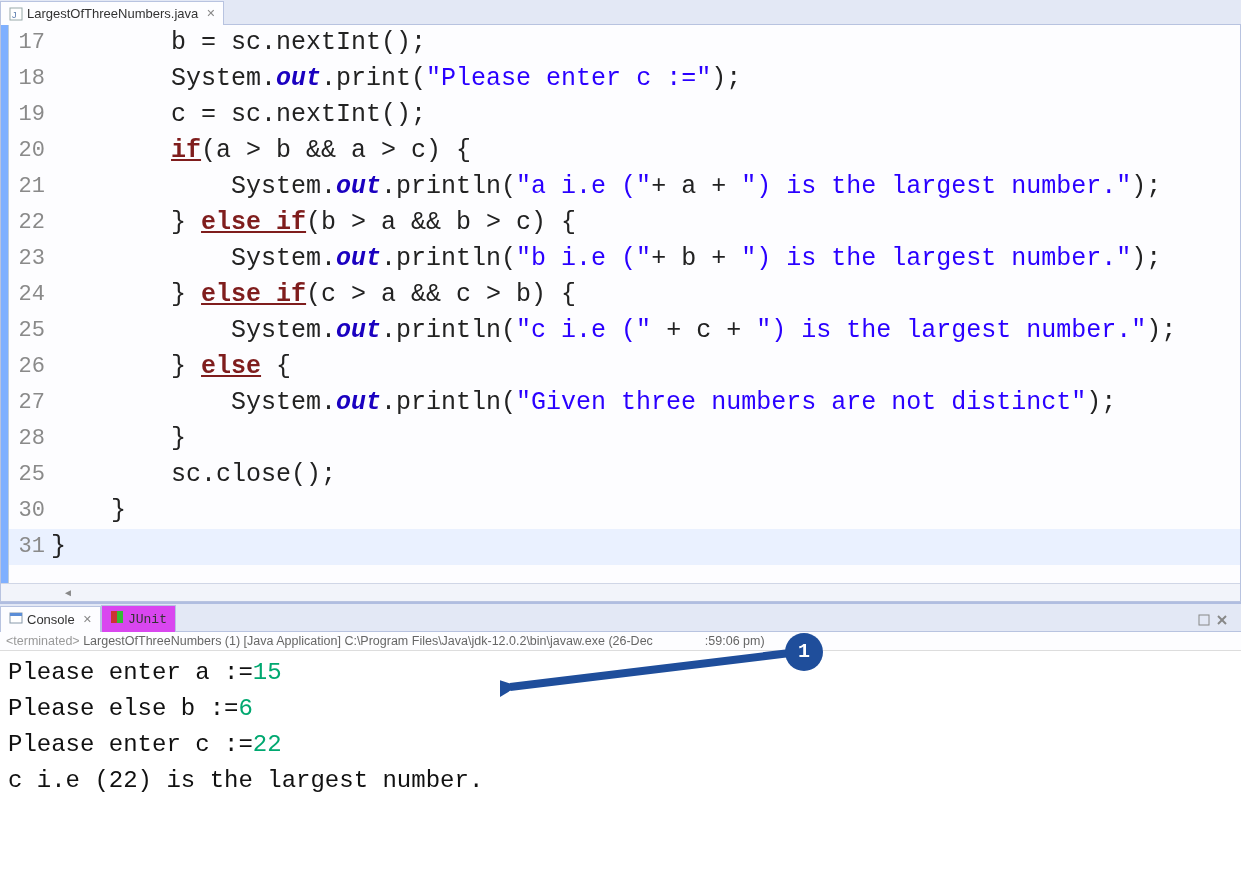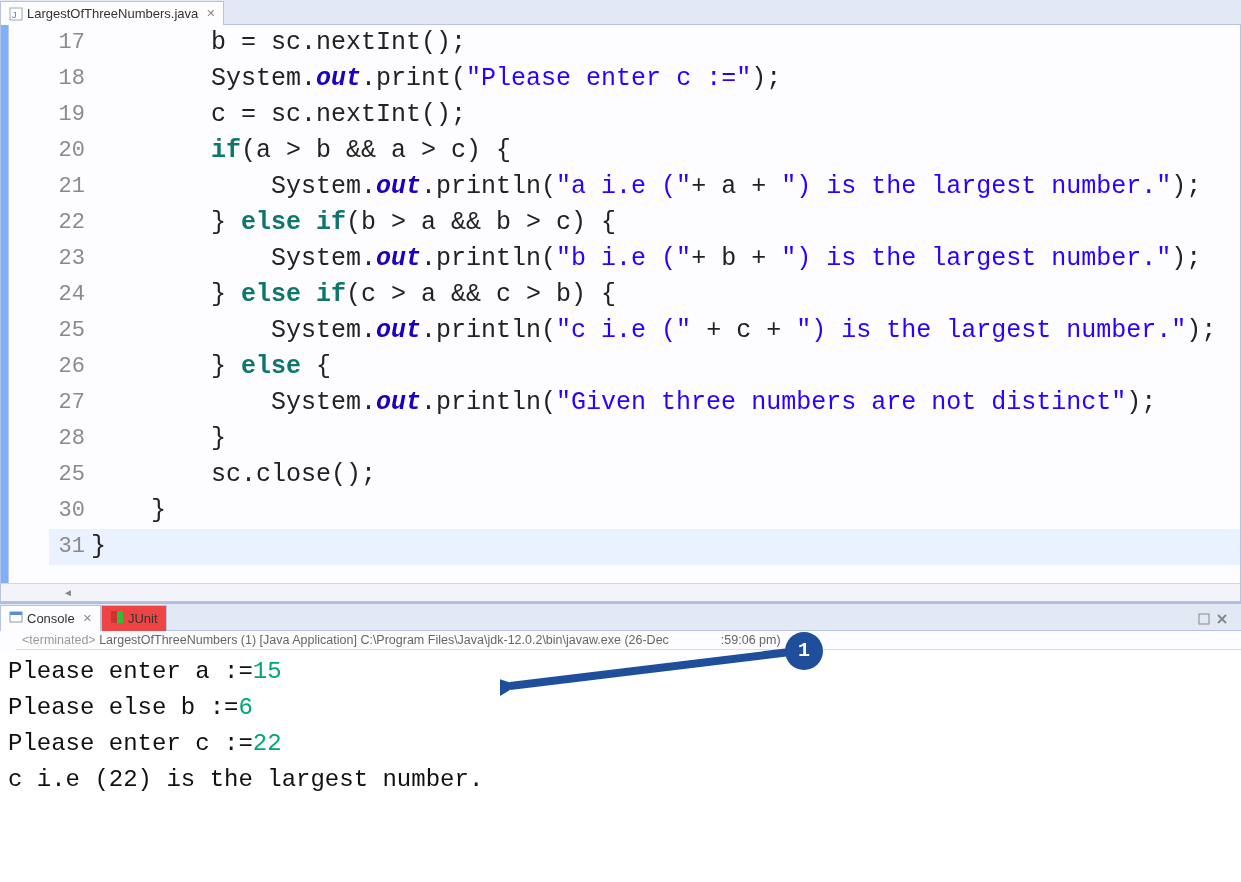--- a/index.html
+++ b/index.html
@@ -7,47 +7,47 @@
   .root { display: flex; flex-direction: column; height: 100%; background: #fdfdff; }
 
   
   .tab-bar { display: flex; align-items: center; background: #e3e8f5; border-bottom: 1px solid #b8c3e0; position: relative; }
   .tab {
     display: inline-flex; align-items: center; padding: 4px 8px;
     background: #fdfdff; border: 1px solid #b8c3e0; border-bottom: none;
     font-size: 13px; color: #333; gap: 4px; cursor: pointer;
     position: relative; top: 1px;
   }
-  .tab.inactive { background: #ef4444; }
+  .tab.inactive { background: #d946ef; font-family: Liberation Mono, monospace; }
   .tab .file-icon { width: 14px; height: 14px; }
   .tab .close-x { margin-left: 4px; font-size: 11px; color: #888; }
 
   
   .editor-wrap { flex: 1 1 auto; display: flex; flex-direction: column; overflow: hidden; border: 1px solid #b8c3e0; border-top: none; }
-  .code-scroll { flex: 1 1 auto; overflow: auto; position: relative; padding-left: 40px; }
+  .code-scroll { flex: 1 1 auto; overflow: auto; position: relative; }
   .gutter-strip { width: 8px; background: linear-gradient(#7fb0ff,#7fb0ff); position: absolute; left: 0; top: 0; bottom: 0; border-right: 1px solid #bcd; }
   .code-lines { font-family: Consolas, "Courier New", monospace; font-size: 25px; line-height: 36px; padding-left: 8px; }
   .code-line { display: flex; white-space: pre; }
   .code-line.hl { background: #eaf1ff; }
   .ln { width: 42px; text-align: right; color: #8a8a8a; font-size: 22px; padding-right: 6px; user-select: none; flex: 0 0 42px; }
   .codetxt { flex: 1; color: #222; }
-  .tok-kw { color: #0f766e; font-weight: bold; }
+  .tok-kw { color: #7f1d1d; font-weight: bold; text-decoration: underline; }
   .tok-fi { color: #1a00c0; font-style: italic; font-weight: bold; }
   .tok-str { color: #2a00ff; }
 
   .hscroll { height: 18px; background: #f2f4fa; border-top: 1px solid #d0d6e6; display:flex; align-items:center; padding-left:60px;}
   .hscroll .arrow { width:14px;height:14px;display:flex;align-items:center;justify-content:center;color:#888;font-size:10px;}
 
   
   .bottom-panel { flex: 0 0 280px; display:flex; flex-direction:column; border-top:2px solid #b0bde0; }
   .bottom-tab-bar { display:flex; align-items:center; background:#e3e8f5; border-bottom:1px solid #b8c3e0; padding-right:13px; }
   .bottom-tab-bar .spacer { flex:1; }
   .toolbar-icons { display:flex; gap:6px; align-items:center; }
   .toolbar-icons .tbicon { width:12px; height:12px; }
-  .status-line { font-size: 12.5px; color:#666; padding:2px 6px; border-bottom:1px solid #ddd; background:#fdfdff;margin-left:16px; }
+  .status-line { font-size: 12.5px; color:#666; padding:2px 6px; border-bottom:1px solid #ddd; background:#fdfdff; }
   .status-line .term { color:#999; }
   .console-body { font-family: Consolas, "Courier New", monospace; font-size: 24px; line-height: 36px; padding:4px 8px; background:#fff; flex:1; position:relative;}
   .console-line { white-space: pre; color:#111; }
   .console-line .inp { color:#00a870; }
   .annot-arrow { position:absolute; left:500px; top:-6px; pointer-events:none; }
   .annot-badge { position:absolute; left:785px; top:-18px; width:38px; height:38px; border-radius:50%; background:#1f4e9b; color:#fff; font-weight:bold; display:flex; align-items:center; justify-content:center; font-size:20px; pointer-events:none;}
 </style>
 </head>
 <body>
 

